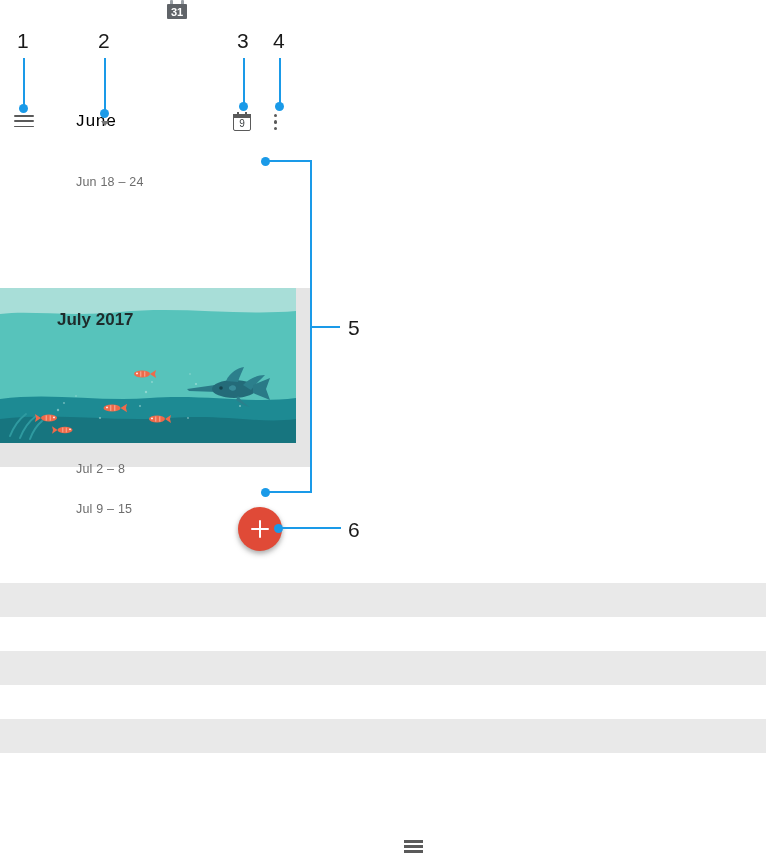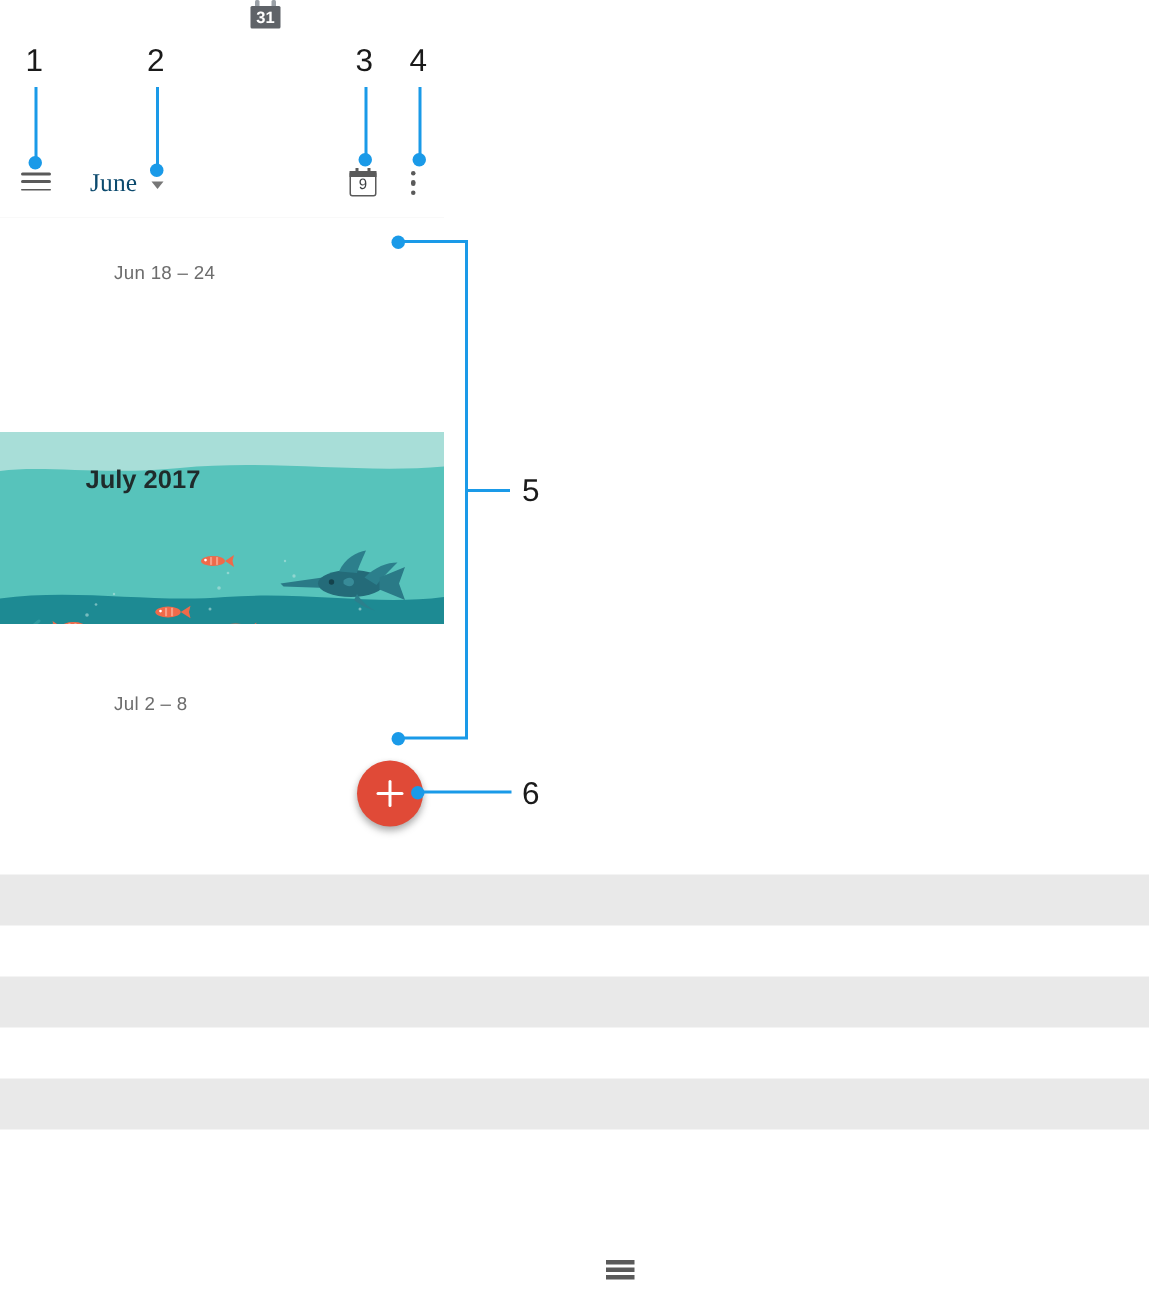--- a/index.html
+++ b/index.html
@@ -95,25 +95,25 @@
     height: 1.6px;
     background: #5a5a5a;
     border-radius: 1px;
   }
   .hamburger i:nth-child(1) { top: 0px; }
   .hamburger i:nth-child(2) { top: 5.4px; }
   .hamburger i:nth-child(3) { top: 10.8px; }
 
   .month-label {
     position: absolute;
-    left: 60px;
+    left: 75px;
     top: 12px;
     font-size: 17px;
-    color: #0c4a6e;
-    font-family: Liberation Serif, serif;
+    color: #000000;
+    font-family: Liberation Mono, monospace;
     letter-spacing: 0.1px;
   }
   .month-caret {
     position: absolute;
     left: 101px;
     top: 21px;
     width: 0; height: 0;
     border-left: 4.5px solid transparent;
     border-right: 4.5px solid transparent;
     border-top: 5px solid #777777;
@@ -204,23 +204,24 @@
     margin-left: 20px;
   }
   .week-row .wk-label .faint { color: #b0b0b0; }
 
   
   .month-hero {
     position: absolute;
     left: 0;
     top: 143px;
     width: 296px;
-    height: 128px;
+    height: 179px;
     overflow: hidden;
     background: #e5e5e5;
+    padding-left: 16px;
   }
   .hero-title {
     position: absolute;
     left: 57px;
     top: 22px;
     font-size: 17px;
     font-weight: bold;
     color: #1f2b2b;
     z-index: 5;
     font-family: "Liberation Sans", sans-serif;
@@ -414,20 +415,23 @@
               <rect x="8.6" y="-2.4" width="1.3" height="4.8" fill="#f59e86"></rect>
             </g>
           </g>
         </svg>
         <div class="hero-title">July 2017</div>
       </div>
 
       <div class="week-row" style="top:305px">
         <div class="wk-label"><span>Jul 2 – 8</span></div>
       </div>
+      <div class="week-row" style="top:345px">
+        <div class="wk-label"><span>Jul 9 – 15</span></div>
+      </div>
       <div class="week-row" style="top:425px">
         <div class="wk-label"><span>Jul 23 – 29</span></div>
       </div>
 
     </div>
   </div>
 
   <div class="fab">
     <div class="plus-h"></div>
     <div class="plus-v"></div>

